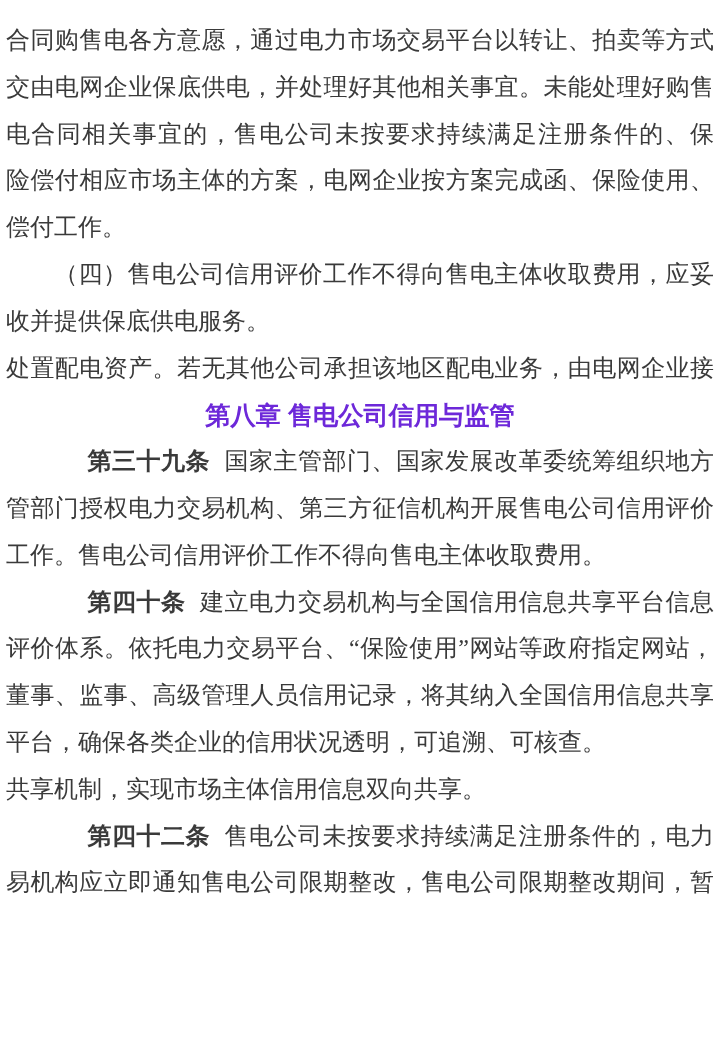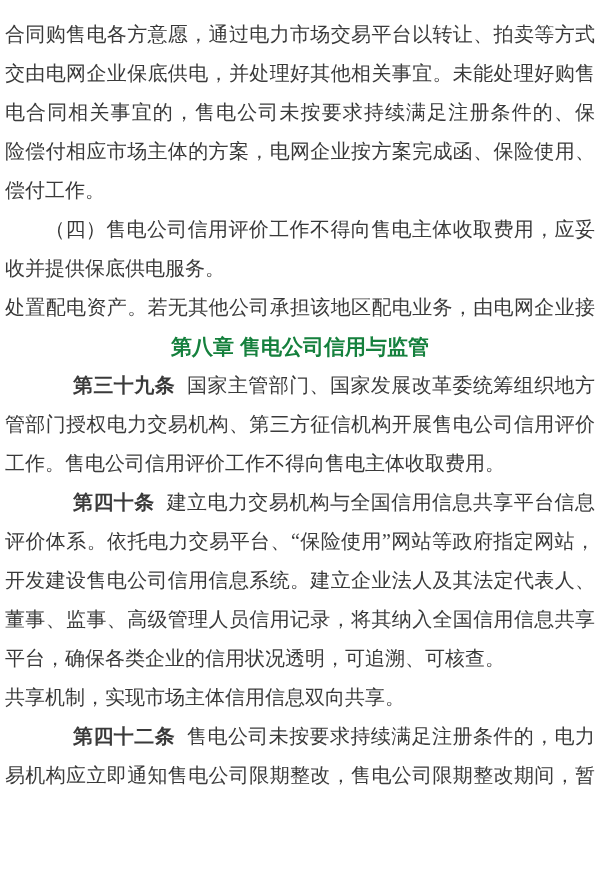--- a/index.html
+++ b/index.html
@@ -35,21 +35,21 @@
   .ln.indent {
     text-indent: 2em;
   }
   .heading {
     height: 39px;
     text-align: center;
     text-align-last: center;
     font-family: "Liberation Sans", "DejaVu Sans", sans-serif;
     font-weight: 700;
     font-size: 21px;
-    color: #15803d;
+    color: #6d28d9;
   }
   .art-num {
     font-weight: 700;
     margin-left: 28px;
   }
   .art-rest {
     margin-left: 0.6em;
   }
 </style>
 </head>
@@ -73,21 +73,20 @@
     <div class="ln indent">
       <span class="art-num">第三十九条</span><span class="art-rest">国家主管部门、国家发展改革委统筹组织地方主</span>
     </div>
     <div class="ln">管部门授权电力交易机构、第三方征信机构开展售电公司信用评价</div>
     <div class="ln short">工作。售电公司信用评价工作不得向售电主体收取费用。</div>
 
     <div class="ln indent">
       <span class="art-num">第四十条</span><span class="art-rest">建立电力交易机构与全国信用信息共享平台信息</span>
     </div>
     <div class="ln">评价体系。依托电力交易平台、“保险使用”网站等政府指定网站，</div>
-    <div class="ln">开发建设售电公司信用信息系统。建立企业法人及其法定代表人、</div>
     <div class="ln">董事、监事、高级管理人员信用记录，将其纳入全国信用信息共享</div>
     <div class="ln short">平台，确保各类企业的信用状况透明，可追溯、可核查。</div>
 
     <div class="ln short">共享机制，实现市场主体信用信息双向共享。</div>
 
     <div class="ln indent">
       <span class="art-num">第四十二条</span><span class="art-rest">售电公司未按要求持续满足注册条件的，电力交</span>
     </div>
     <div class="ln">易机构应立即通知售电公司限期整改，售电公司限期整改期间，暂</div>
 

